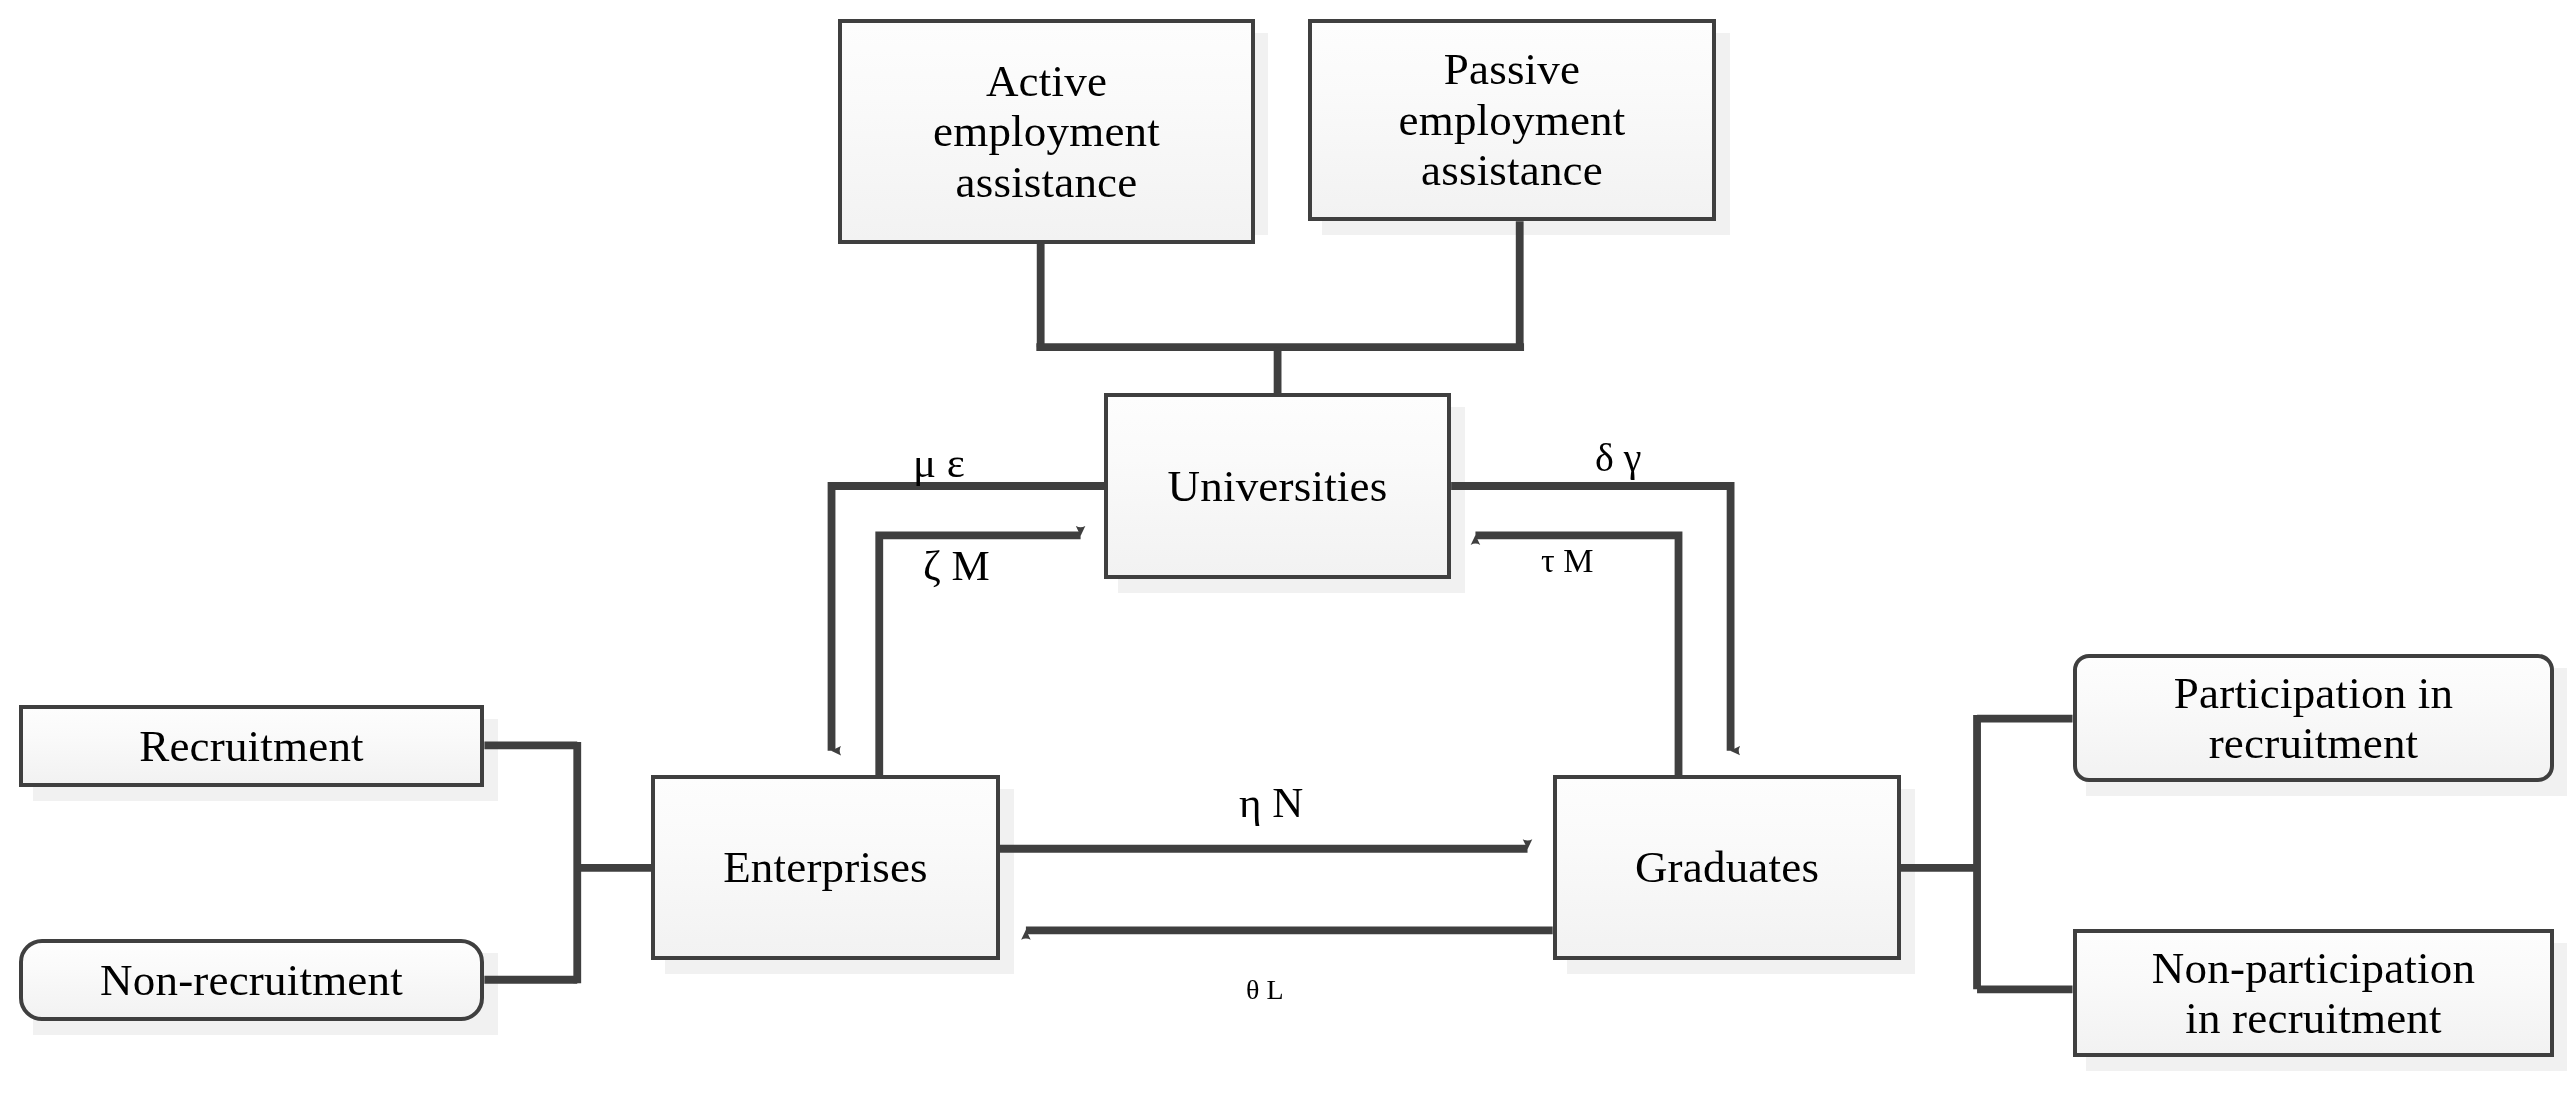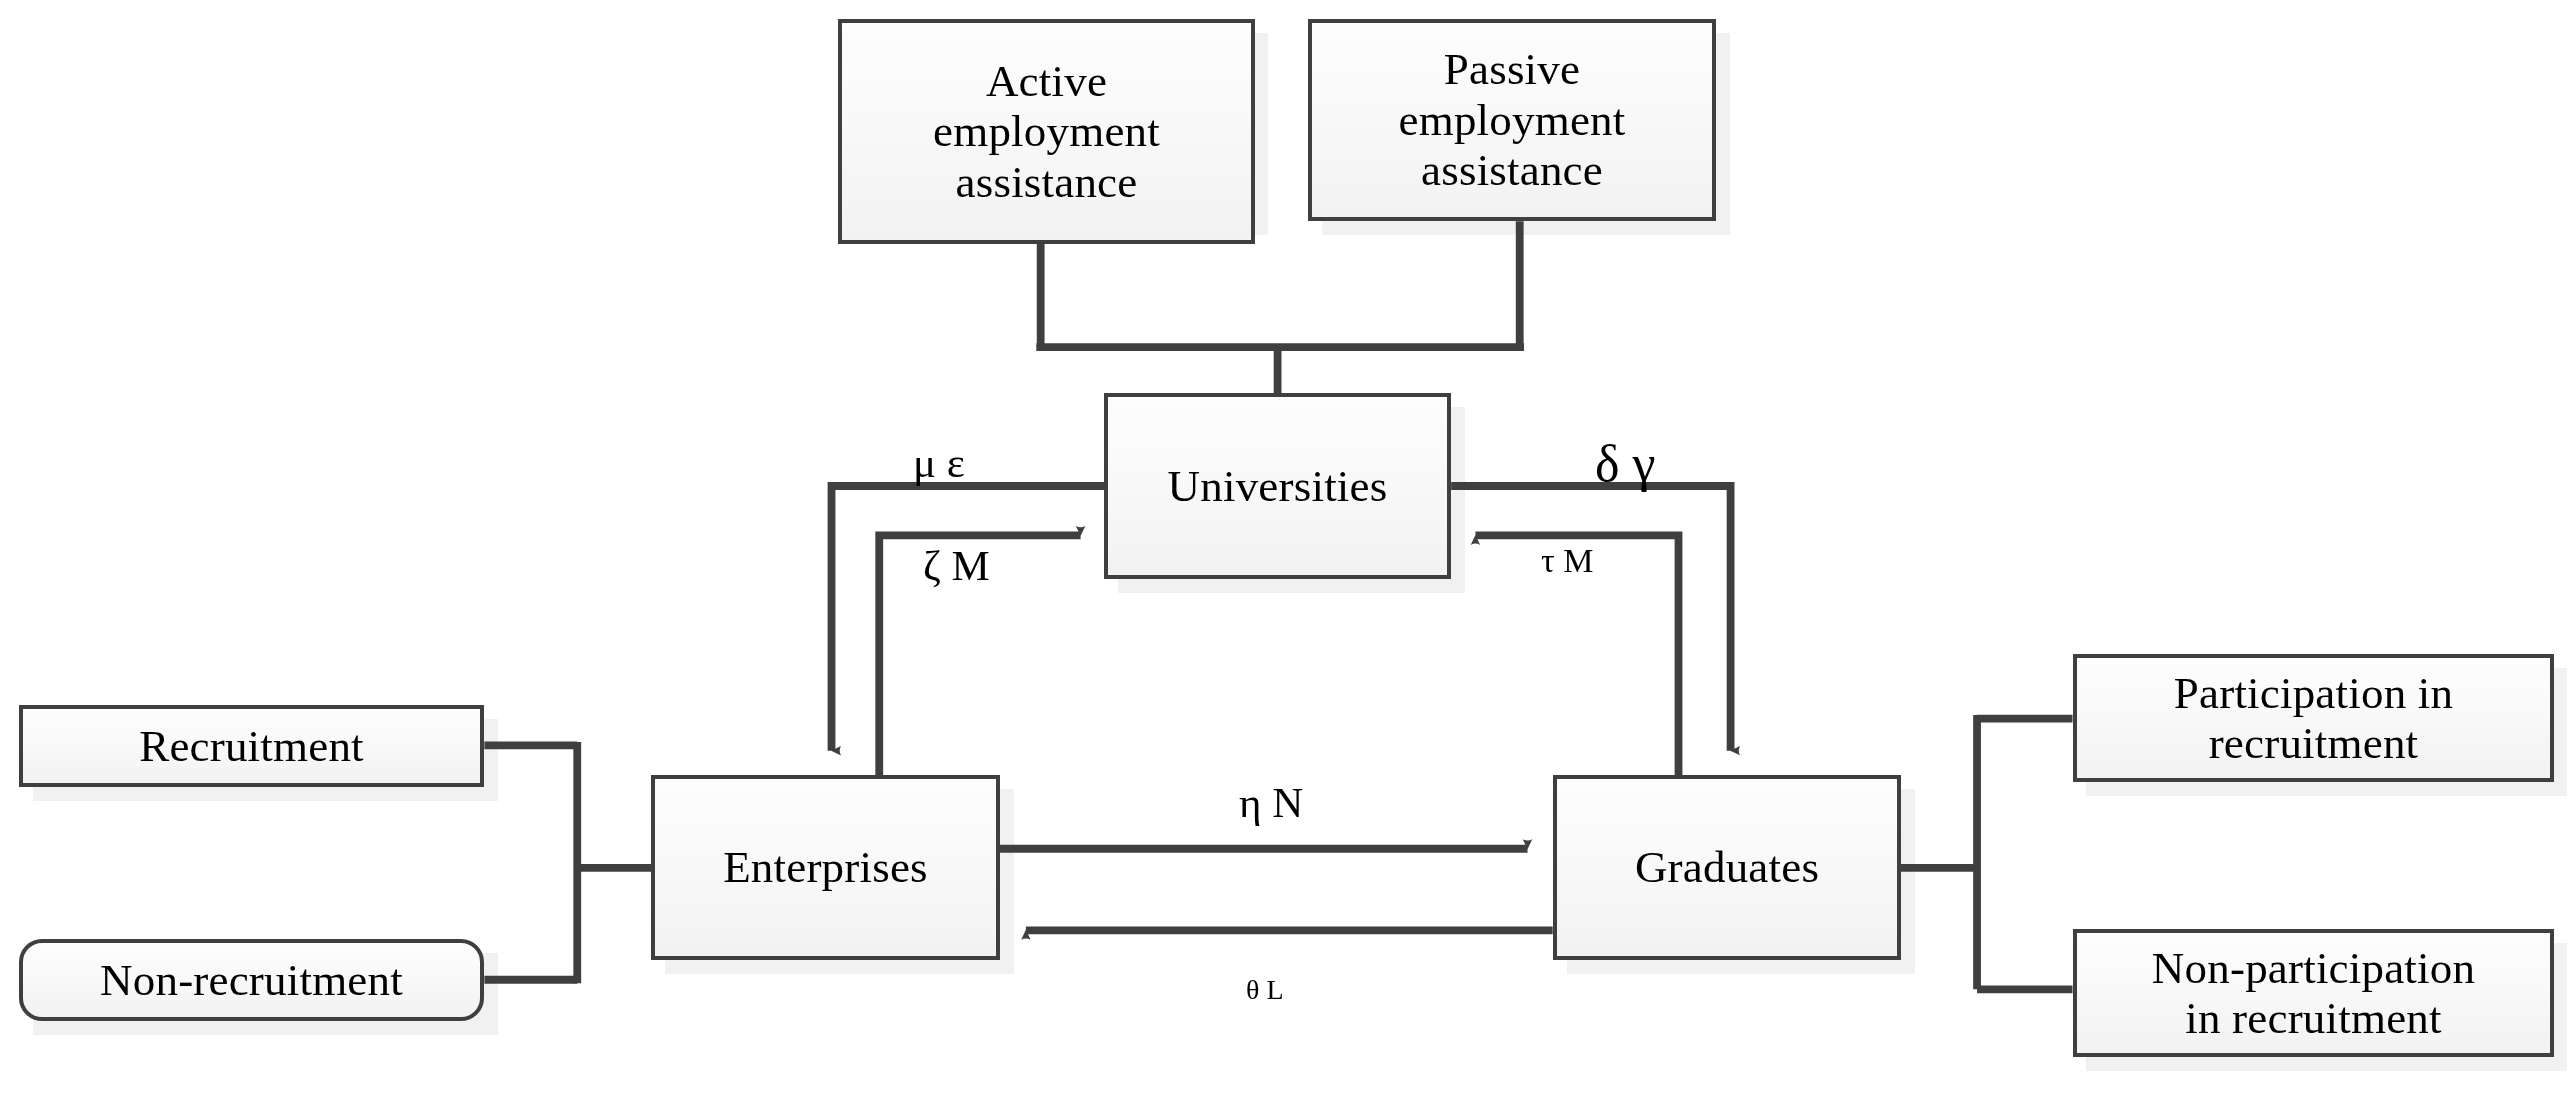--- a/index.html
+++ b/index.html
@@ -150,35 +150,35 @@
   </div>
 
   <div class="node-box" style="left:19px; top:705px; width:465px; height:82px; font-size:45px; z-index:2;">
     <span class="node-label">Recruitment</span>
   </div>
 
   <div class="node-box" style="left:19px; top:939px; width:465px; height:82px; font-size:45px; z-index:2;border-radius:23px;">
     <span class="node-label">Non-recruitment</span>
   </div>
 
-  <div class="node-box" style="left:2073px; top:654px; width:481px; height:128px; font-size:45px; z-index:2;">
+  <div class="node-box" style="left:2073px; top:654px; width:481px; height:128px; font-size:45px; z-index:2;border-radius:16px;">
     <span class="node-label">Participation in
 recruitment</span>
   </div>
 
   <div class="node-box" style="left:2073px; top:929px; width:481px; height:128px; font-size:45px; z-index:2;">
     <span class="node-label">Non-participation
 in recruitment</span>
   </div>
 
   <div class="edge-label" style="left:913px; top:441px; font-size:43px; z-index:3;">μ ε</div>
 
   <div class="edge-label" style="left:923px; top:544px; font-size:43px; z-index:3;">ζ M</div>
 
-  <div class="edge-label" style="left:1595px; top:438px; font-size:52px; z-index:3;">δ γ</div>
+  <div class="edge-label" style="left:1595px; top:438px; font-size:40px; z-index:3;">δ γ</div>
 
   <div class="edge-label" style="left:1541px; top:544px; font-size:34px; z-index:3;">τ M</div>
 
   <div class="edge-label" style="left:1239px; top:781px; font-size:43px; z-index:3;">η N</div>
 
   <div class="edge-label" style="left:1246px; top:936px; font-size:28px; z-index:3;margin-top:40px;">θ L</div>
 
 </div>
 
 

